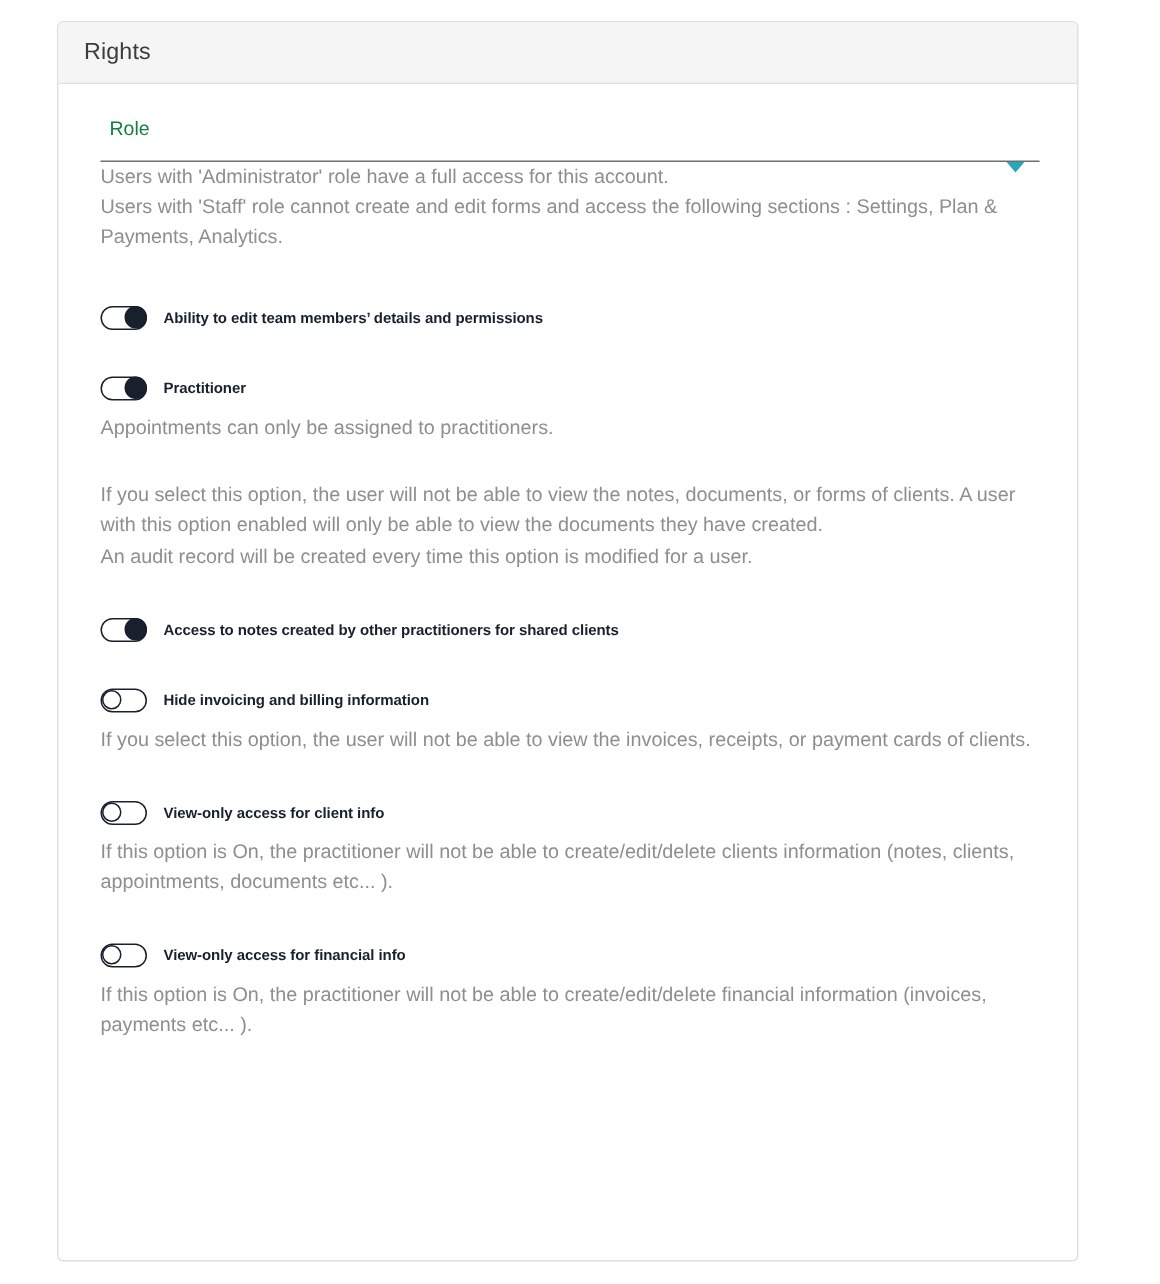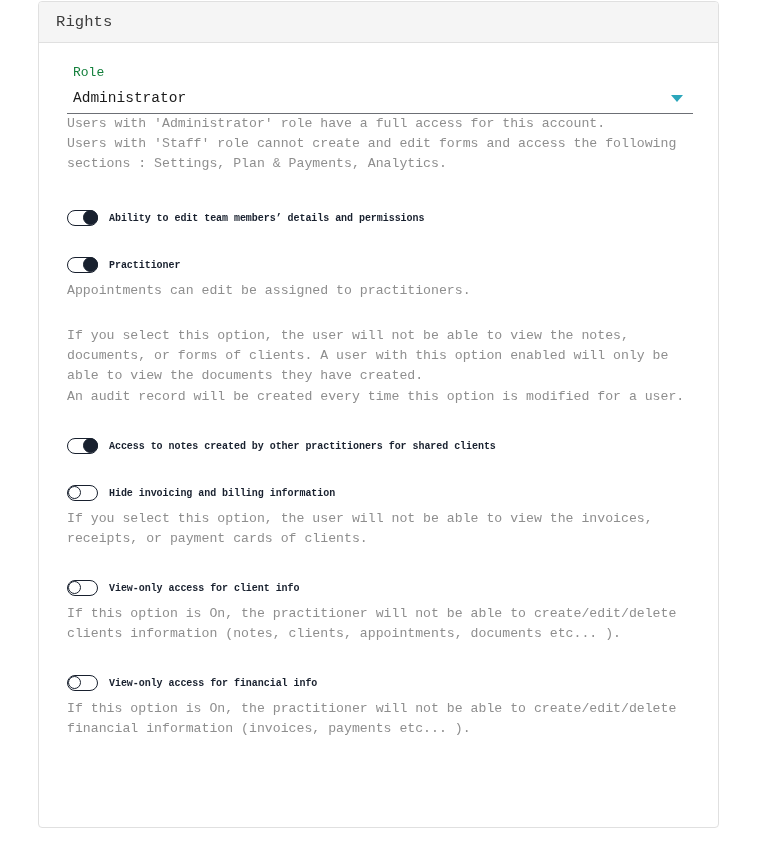--- a/index.html
+++ b/index.html
@@ -17,27 +17,26 @@
     width: 773px;
     height: 856px;
     background: #ffffff;
     overflow: hidden;
   }
 
   
   .card {
     position: absolute;
     left: 38px;
-    top: 1px;
+    top: 14px;
     width: 681px;
     height: 827px;
     background: #ffffff;
     border: 1px solid #e0e0e0;
     border-radius: 4px;
-    font-family: Liberation Mono, monospace;
   }
 
   .card-header {
     height: 41px;
     background: #f5f5f5;
     border-bottom: 1px solid #e0e0e0;
     border-radius: 3px 3px 0 0;
     display: flex;
     align-items: center;
     padding-left: 17px;
@@ -178,21 +177,20 @@
 
     <div class="card-header">
       <span class="card-header-title">Rights</span>
     </div>
 
     <div class="card-body">
 
       <div class="field-group">
         <div class="field-label">Role</div>
         <div class="select-wrap">
-          <div class="select-value">Administrator</div>
           <span class="select-caret"></span>
         </div>
       </div>
 
       <div class="role-notes">
         <div class="role-note-line">Users with 'Administrator' role have a full access for this account.</div>
         <div class="role-note-line">Users with 'Staff' role cannot create and edit forms and access the following sections : Settings, Plan &amp; Payments, Analytics.</div>
       </div>
 
       <div class="options">
@@ -210,21 +208,21 @@
 
         <div class="spacer-md"></div>
 
         <div class="option">
           <div class="option-head">
             <span class="toggle on">
                 <span class="knob"></span>
               </span>
             <span class="option-label">Practitioner</span>
           </div>
-          <div class="option-desc">Appointments can edit be assigned to practitioners.</div>
+          <div class="option-desc">Appointments can only be assigned to practitioners.</div>
         </div>
 
         <div class="spacer-lg"></div>
 
         <div class="option">
           <div class="option-desc">If you select this option, the user will not be able to view the notes, documents, or forms of clients. A user with this option enabled will only be able to view the documents they have created.</div>
           <div class="option-desc">An audit record will be created every time this option is modified for a user.</div>
         </div>
 
         <div class="spacer-lg"></div>

